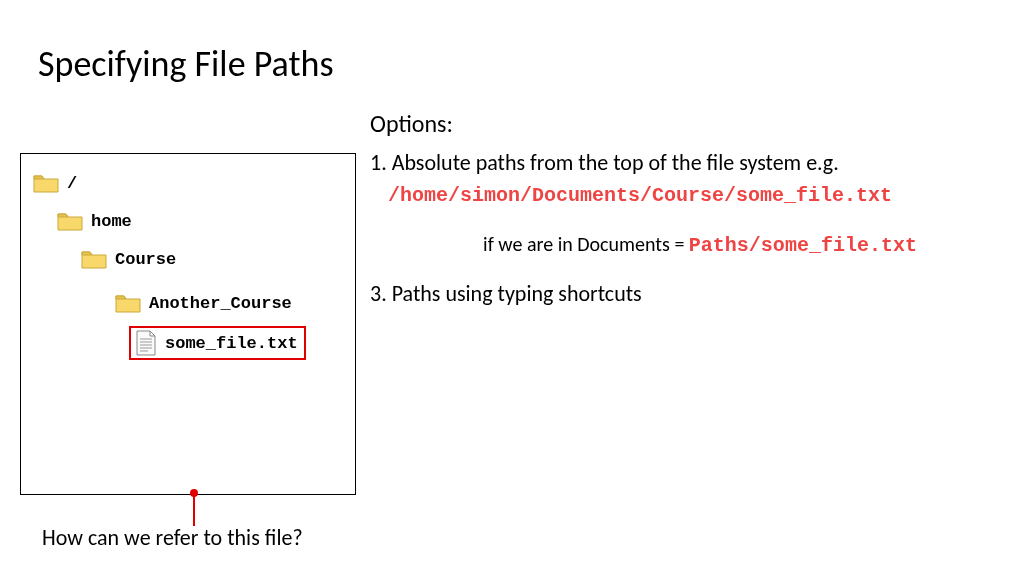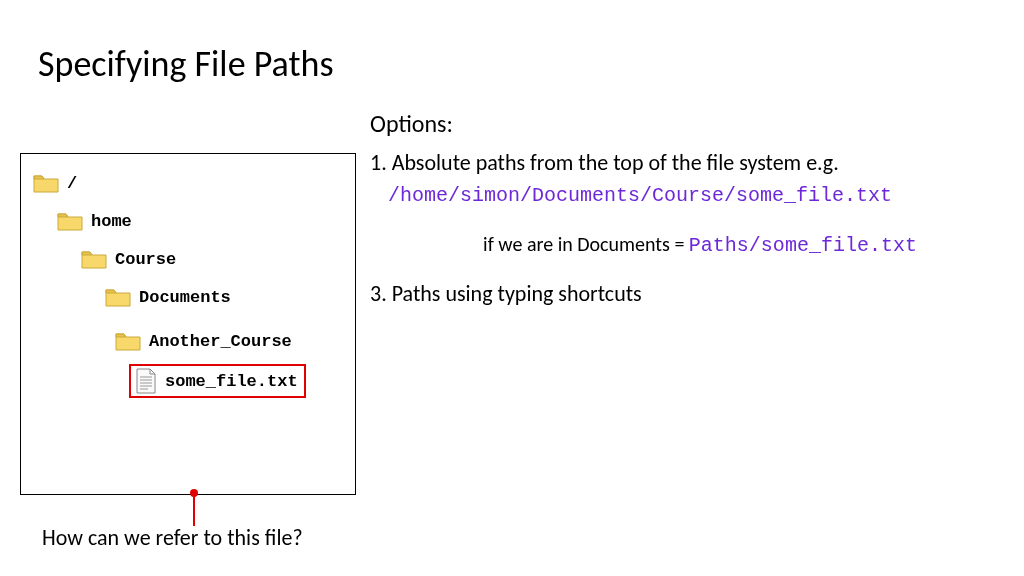--- a/index.html
+++ b/index.html
@@ -86,21 +86,21 @@
     position: absolute;
     left: 370px;
     top: 108px;
     width: 650px;
     font-size: 22px;
     line-height: 1.35;
   }
   .options-head { margin-bottom: 8px; font-size: 24px; }
   .item { margin-bottom: 4px; }
   .mono { font-family: "Courier New", monospace; font-size: 20px; }
-  .red { color: #6d28d9; }
+  .red { color: #ef4444; font-weight: bold; }
   .sub { font-size: 20px; margin-left: 30px; margin-top: 2px; margin-bottom: 2px; }
   .sub2 { text-align: center; width: 600px; }
   .gap { height: 18px; }
 </style>
 </head>
 <body>
 
 <h1 class="title">Specifying File Paths</h1>
 
 <div class="tree-box">
@@ -123,29 +123,20 @@
     <span class="label">home</span>
   </div>
   <div class="tree-row" style="margin-left:48px">
     <span class="folder-icon">
       <svg viewBox="0 0 26 22">
           <path d="M1 4 h8 l2 3 h14 v13 h-24 z" fill="#f8d86a" stroke="#caa93a"></path>
           <path d="M1 4 h8 l2 3 h-10 z" fill="#e8c24e" stroke="#caa93a"></path>
         </svg>
     </span>
     <span class="label">Course</span>
-  </div>
-  <div class="tree-row" style="margin-left:72px">
-    <span class="folder-icon">
-      <svg viewBox="0 0 26 22">
-          <path d="M1 4 h8 l2 3 h14 v13 h-24 z" fill="#f8d86a" stroke="#caa93a"></path>
-          <path d="M1 4 h8 l2 3 h-10 z" fill="#e8c24e" stroke="#caa93a"></path>
-        </svg>
-    </span>
-    <span class="label">Documents</span>
   </div>
   <div class="tree-row" style="margin-left:82px;margin-top:6px">
     <span class="folder-icon">
       <svg viewBox="0 0 26 22">
           <path d="M1 4 h8 l2 3 h14 v13 h-24 z" fill="#f8d86a" stroke="#caa93a"></path>
           <path d="M1 4 h8 l2 3 h-10 z" fill="#e8c24e" stroke="#caa93a"></path>
         </svg>
     </span>
     <span class="label">Another_Course</span>
   </div>

